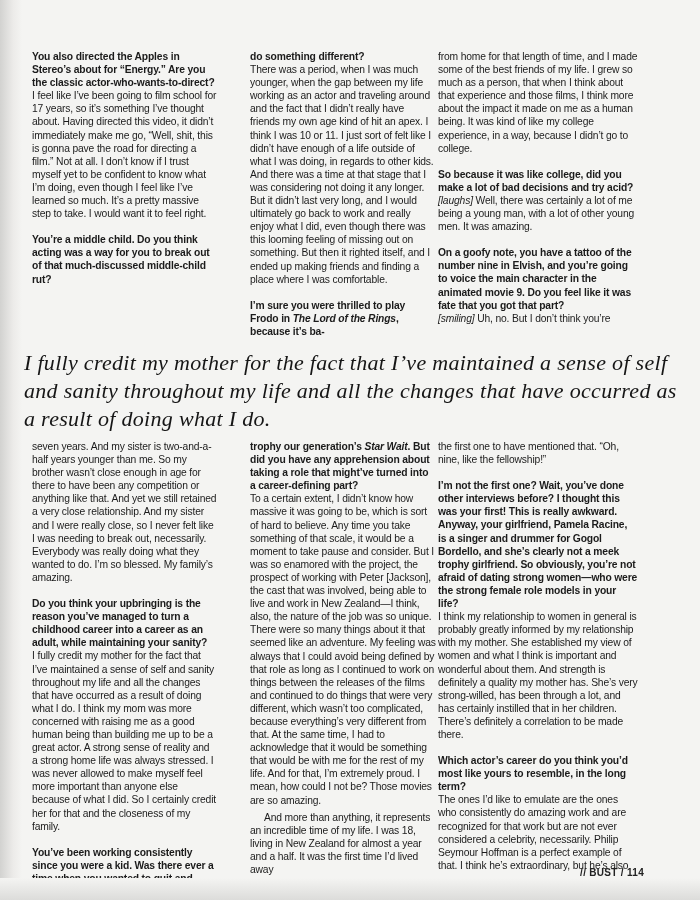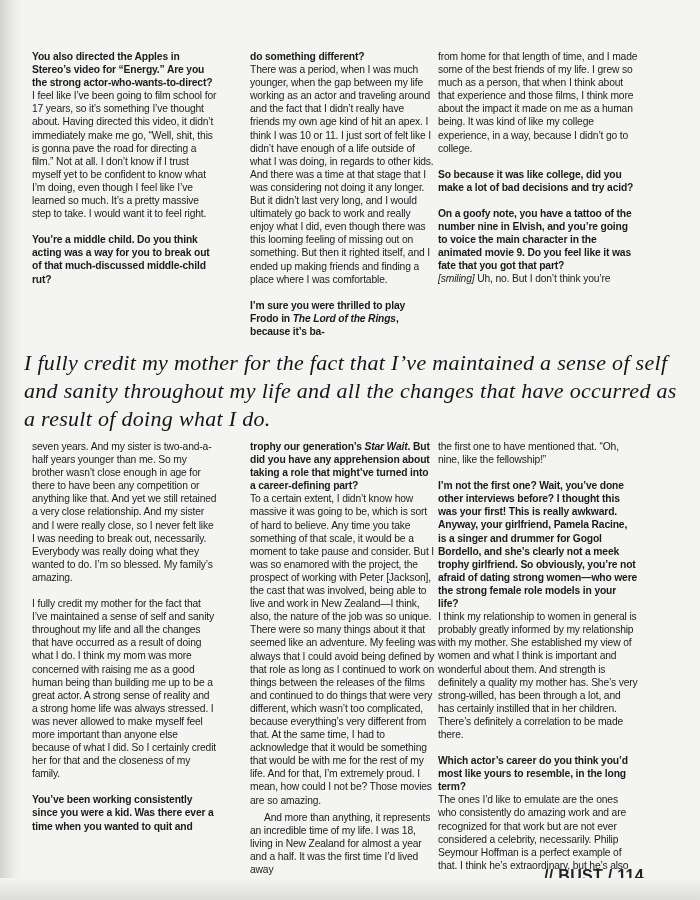--- a/index.html
+++ b/index.html
@@ -37,31 +37,31 @@
       position: absolute; left: 24px; top: 349px; width: 660px;
       font-family: "Liberation Serif", "DejaVu Serif", serif;
       font-style: italic;
       font-size: 22px;
       line-height: 28px;
       letter-spacing: 0.3px;
       color: #161616;
     }
     .folio {
       position: absolute; right: 56px; top: 867px;
-      font-size: 16px; font-weight: bold; letter-spacing: 0.3px; color: #222;
+      font-size: 10px; font-weight: bold; letter-spacing: 0.3px; color: #222;
     }
   </style>
 </head>
 <body>
 
 <div class="page-shade-left"></div>
 
 <div class="col c1 top">
   <p>
-    <span class="q">You also directed the Apples in Stereo’s video for “Energy.” Are you the strong actor-who-wants-to-direct?</span>
+    <span class="q">You also directed the Apples in Stereo’s about for “Energy.” Are you the classic actor-who-wants-to-direct?</span>
     <span class="a">I feel like I’ve been going to film school for 17 years, so it’s something I’ve thought about. Having directed this video, it didn’t immediately make me go, “Well, shit, this is gonna pave the road for directing a film.” Not at all. I don’t know if I trust myself yet to be confident to know what I’m doing, even though I feel like I’ve learned so much. It’s a pretty massive step to take. I would want it to feel right.</span>
   </p>
   <p>
     <span class="q">You’re a middle child. Do you think acting was a way for you to break out of that much-discussed middle-child rut?</span>
   </p>
 </div>
 
 <div class="col c2 top">
   <p>
     <span class="q">do something different?</span>
@@ -71,34 +71,36 @@
     <span class="q"><span>I’m sure you were thrilled to play Frodo in </span><i>The Lord of the Rings</i><span>, because it’s ba-</span></span>
   </p>
 </div>
 
 <div class="col c3 top">
   <p>
     <span class="a">from home for that length of time, and I made some of the best friends of my life. I grew so much as a person, that when I think about that experience and those films, I think more about the impact it made on me as a human being. It was kind of like my college experience, in a way, because I didn’t go to college.</span>
   </p>
   <p>
     <span class="q">So because it was like college, did you make a lot of bad decisions and try acid?</span>
+    <span class="a"><i>[laughs]</i><span> Well, there was certainly a lot of me being a young man, with a lot of other young men. It was amazing.</span></span>
   </p>
   <p>
     <span class="q">On a goofy note, you have a tattoo of the number nine in Elvish, and you’re going to voice the main character in the animated movie 9. Do you feel like it was fate that you got that part?</span>
     <span class="a"><i>[smiling]</i><span> Uh, no. But I don’t think you’re</span></span>
   </p>
 </div>
 
 <div class="pullquote">I fully credit my mother for the fact that I’ve maintained a sense of self and sanity throughout my life and all the changes that have occurred as a result of doing what I do.</div>
 
 <div class="col c1 bottom">
   <p>
     <span class="a">seven years. And my sister is two-and-a-half years younger than me. So my brother wasn’t close enough in age for there to have been any competition or anything like that. And yet we still retained a very close relationship. And my sister and I were really close, so I never felt like I was needing to break out, necessarily. Everybody was really doing what they wanted to do. I’m so blessed. My family’s amazing.</span>
   </p>
   <p>
+    <span class="q">Do you think your upbringing is the reason you’ve managed to turn a childhood career into a career as an adult, while maintaining your sanity?</span>
     <span class="a">I fully credit my mother for the fact that I’ve maintained a sense of self and sanity throughout my life and all the changes that have occurred as a result of doing what I do. I think my mom was more concerned with raising me as a good human being than building me up to be a great actor. A strong sense of reality and a strong home life was always stressed. I was never allowed to make myself feel more important than anyone else because of what I did. So I certainly credit her for that and the closeness of my family.</span>
   </p>
   <p>
     <span class="q">You’ve been working consistently since you were a kid. Was there ever a time when you wanted to quit and</span>
   </p>
 </div>
 
 <div class="col c2 bottom">
   <p class="cont">
     <span class="q"><span>trophy our generation’s </span><i>Star Wait</i><span>. But did you have any apprehension about taking a role that might’ve turned into a career-defining part?</span></span>

